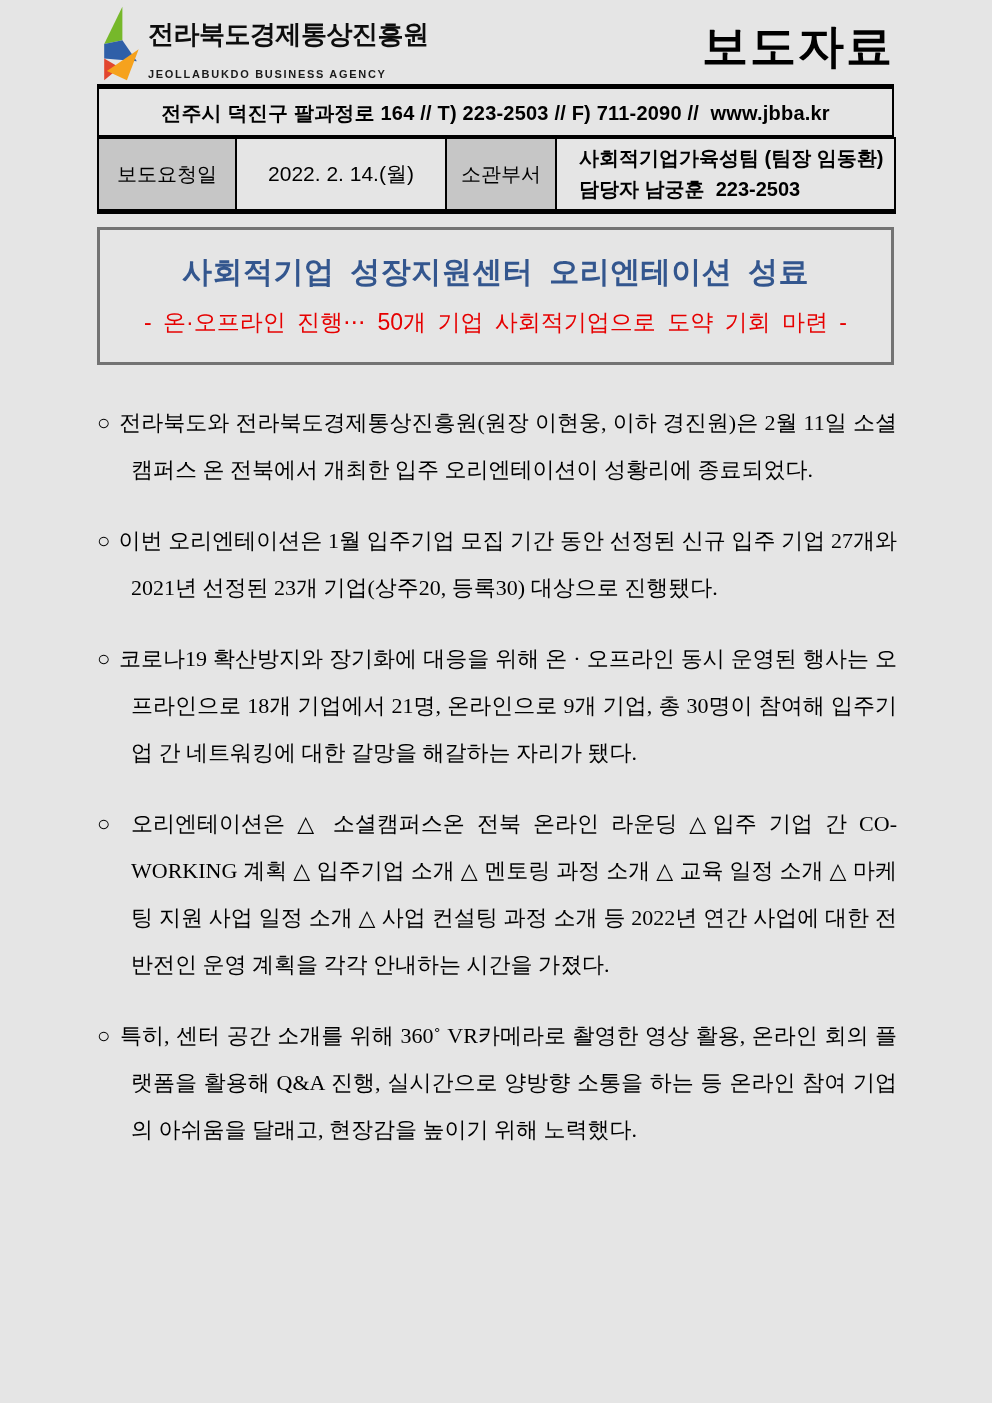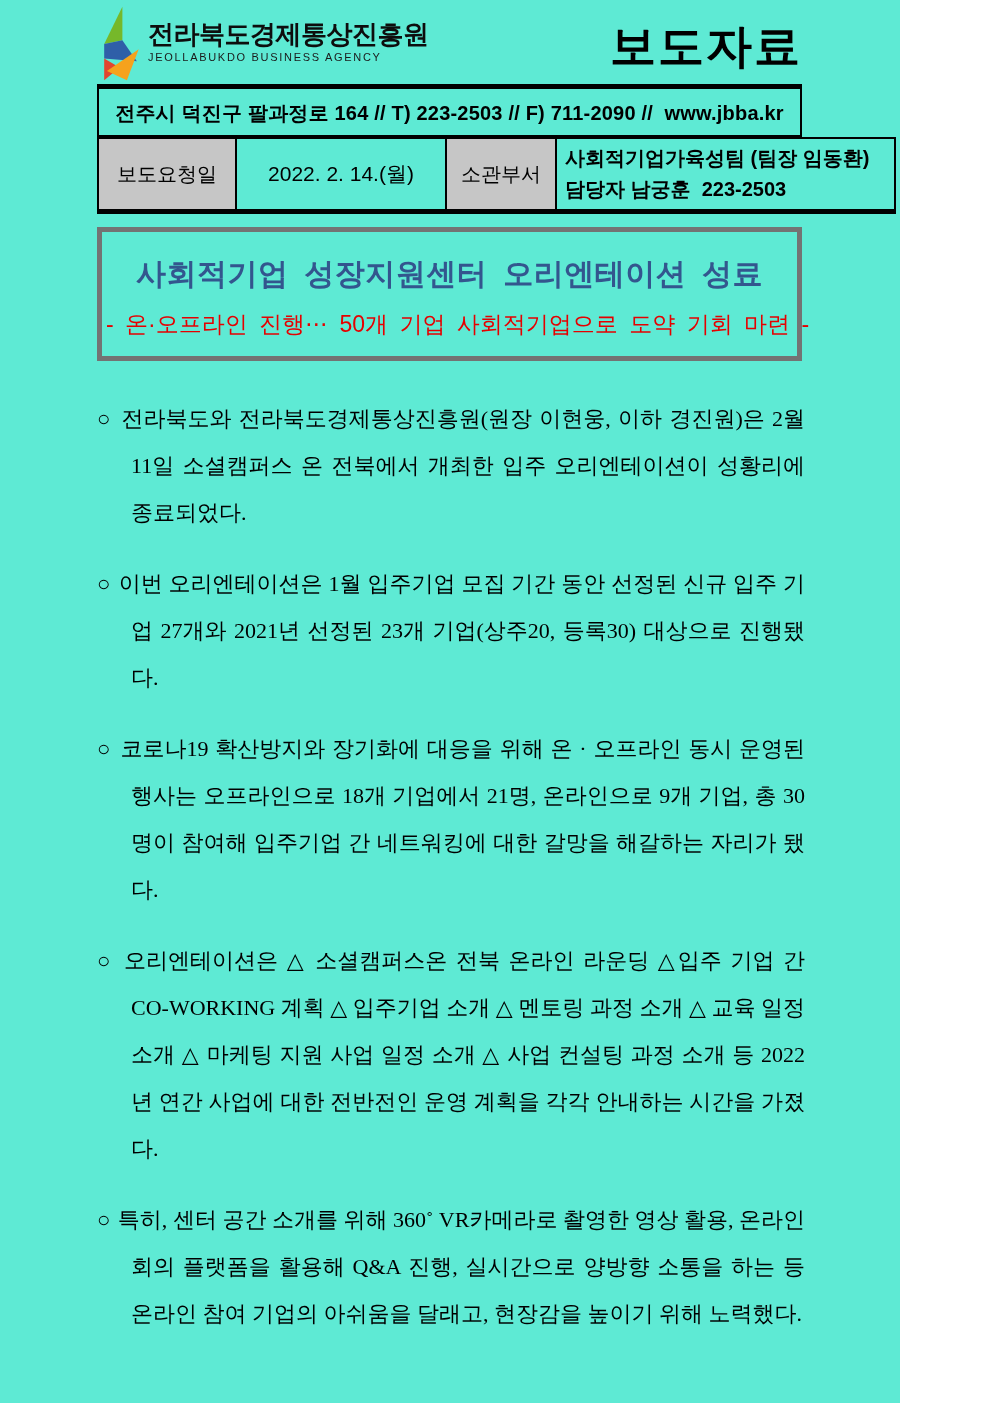--- a/index.html
+++ b/index.html
@@ -1,21 +1,21 @@
 <!DOCTYPE html>
 <html><head>
 <meta charset="utf-8">
 <style>
   * { box-sizing: border-box; }
   html, body { margin: 0; padding: 0; background: #ffffff; }
   .page {
     position: relative;
-    width: 900px;
+    width: 992px;
     height: 1403px;
-    background: #5eead4;
+    background: #e5e5e5;
     overflow: hidden;
     font-family: "Liberation Sans", "DejaVu Sans", sans-serif;
     color: #000;
   }
 
   
   .masthead {
     display: flex;
     justify-content: space-between;
     align-items: flex-start;
@@ -28,24 +28,24 @@
   .brand-ko {
     font-size: 26px;
     font-weight: 800;
     letter-spacing: -0.5px;
     line-height: 1.05;
     color: #0d0d0d;
     white-space: pre;
   }
   .brand-en {
     font-size: 11px;
-    font-weight: 400;
+    font-weight: 700;
     letter-spacing: 1.7px;
     color: #1a1a1a;
-    margin-top: 3px;
+    margin-top: 20px;
     white-space: pre;
   }
   .doc-type {
     font-size: 46px;
     font-weight: 800;
     letter-spacing: 2px;
     margin-top: 12px;
     white-space: pre;
   }
 
@@ -83,34 +83,34 @@
     font-weight: 400;
     text-align: center;
     white-space: pre;
   }
   .date-cell {
     text-align: center;
     font-size: 21px;
     font-weight: 400;
     white-space: pre;
   }
-  .dept-cell { padding: 4px 4px 4px 8px; }
+  .dept-cell { padding: 4px 4px 4px 22px; }
   .dept-line {
     font-size: 20px;
     font-weight: 700;
     line-height: 31px;
     white-space: pre;
   }
 
   
   .headline-box {
     margin: 13px 98px 0 97px;
-    border: 5px solid #737373;
-    text-align: center;
-    padding: 22px 4px 16px;
+    border: 3px solid #737373;
+    text-align: center;
+    padding: 22px 4px 24px;
   }
   .headline-title {
     font-size: 30px;
     font-weight: 800;
     color: #33568e;
     word-spacing: 7px;
     letter-spacing: 0.5px;
     white-space: nowrap;
   }
   .headline-subtitle {

